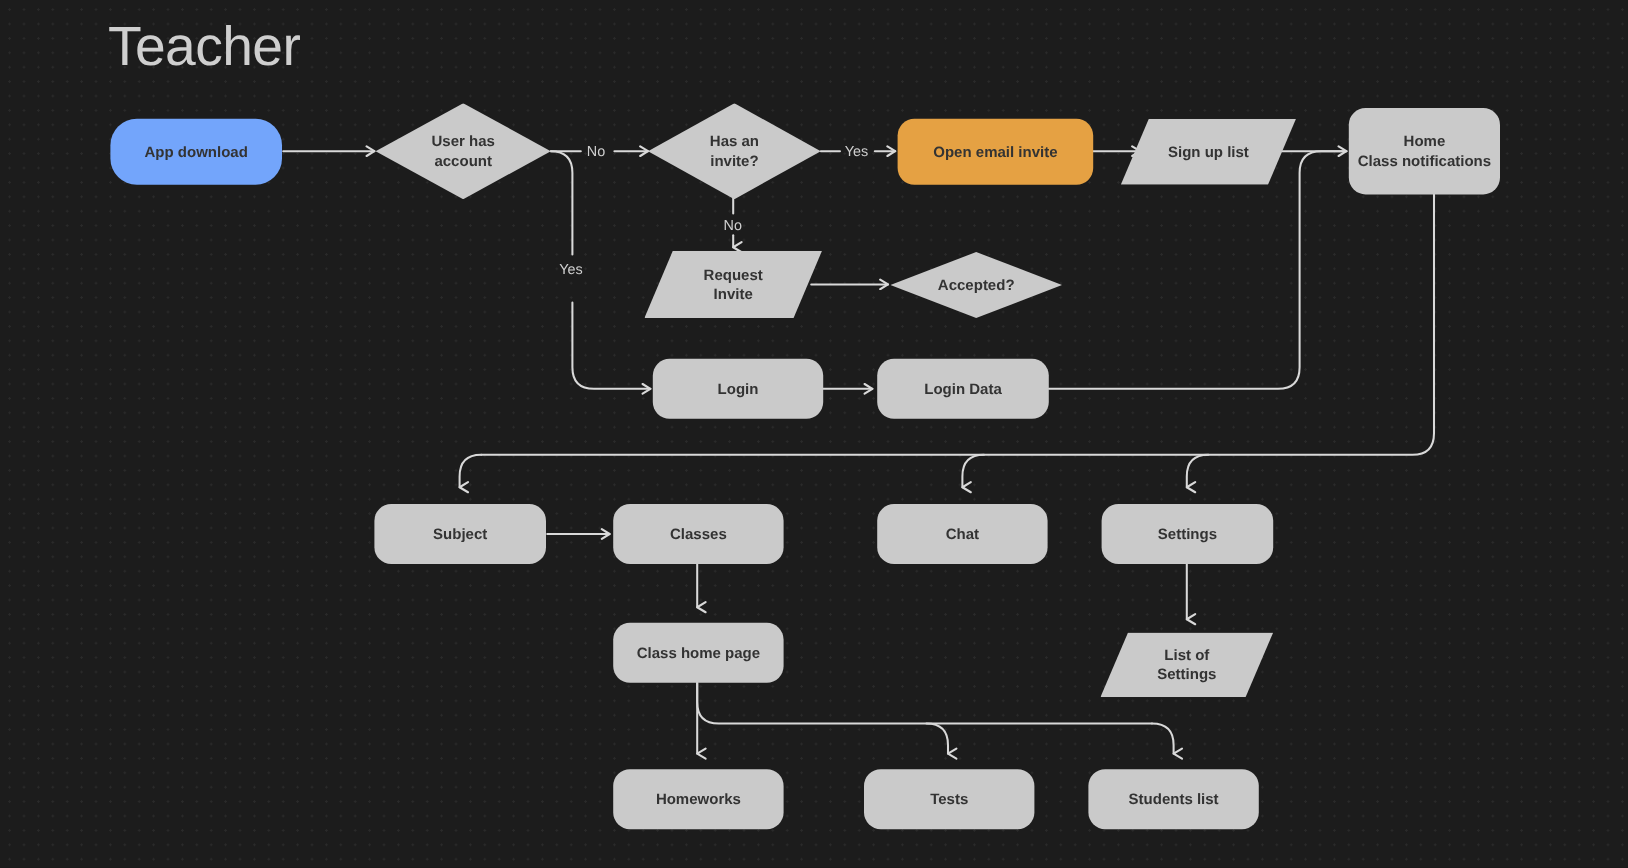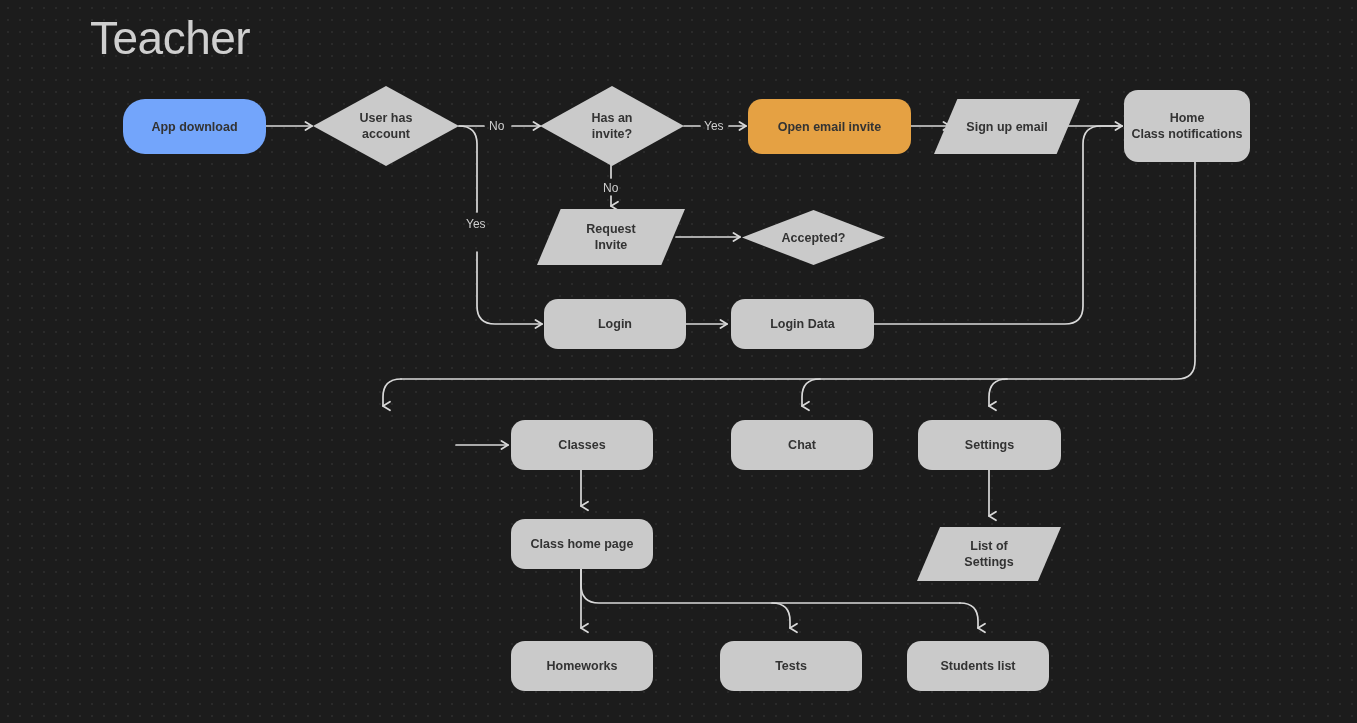--- a/index.html
+++ b/index.html
@@ -58,21 +58,20 @@
     padding: 2px 6px;
     user-select: none;
   }
   .node.rounded {
     border-radius: 14px;
     background: #cacaca;
   }
   .node.pill-blue {
     border-radius: 22px;
     background: #73a5fb;
-    margin-left: 31px;
   }
   .node.pill-orange {
     border-radius: 14px;
     background: #e5a143;
   }
   .node.diamond {
     background: #cacaca;
     clip-path: polygon(50% 0%, 100% 50%, 50% 100%, 0% 50%);
   }
   .node.parallelogram {
@@ -169,21 +168,21 @@
   <div class="node diamond" style="left:540px; top:86px; width:144px; height:80px; flex-direction:column;">
     <span>Has an</span>
     <span>invite?</span>
   </div>
 
   <div class="node pill-orange" style="left:748px; top:99px; width:163px; height:55px;">
     <span>Open email invite</span>
   </div>
 
   <div class="node parallelogram" style="left:934px; top:99px; width:146px; height:55px;">
-    <span>Sign up email</span>
+    <span>Sign up list</span>
   </div>
 
   <div class="node rounded" style="left:1124px; top:90px; width:126px; height:72px; flex-direction:column;">
     <span>Home</span>
     <span>Class notifications</span>
   </div>
 
   <div class="node parallelogram" style="left:537px; top:209px; width:148px; height:56px; flex-direction:column;">
     <span>Request</span>
     <span>Invite</span>
@@ -194,20 +193,23 @@
   </div>
 
   <div class="node rounded" style="left:544px; top:299px; width:142px; height:50px;">
     <span>Login</span>
   </div>
 
   <div class="node rounded" style="left:731px; top:299px; width:143px; height:50px;">
     <span>Login Data</span>
   </div>
 
+  <div class="node rounded" style="left:312px; top:420px; width:143px; height:50px;">
+    <span>Subject</span>
+  </div>
 
   <div class="node rounded" style="left:511px; top:420px; width:142px; height:50px;">
     <span>Classes</span>
   </div>
 
   <div class="node rounded" style="left:731px; top:420px; width:142px; height:50px;">
     <span>Chat</span>
   </div>
 
   <div class="node rounded" style="left:918px; top:420px; width:143px; height:50px;">

